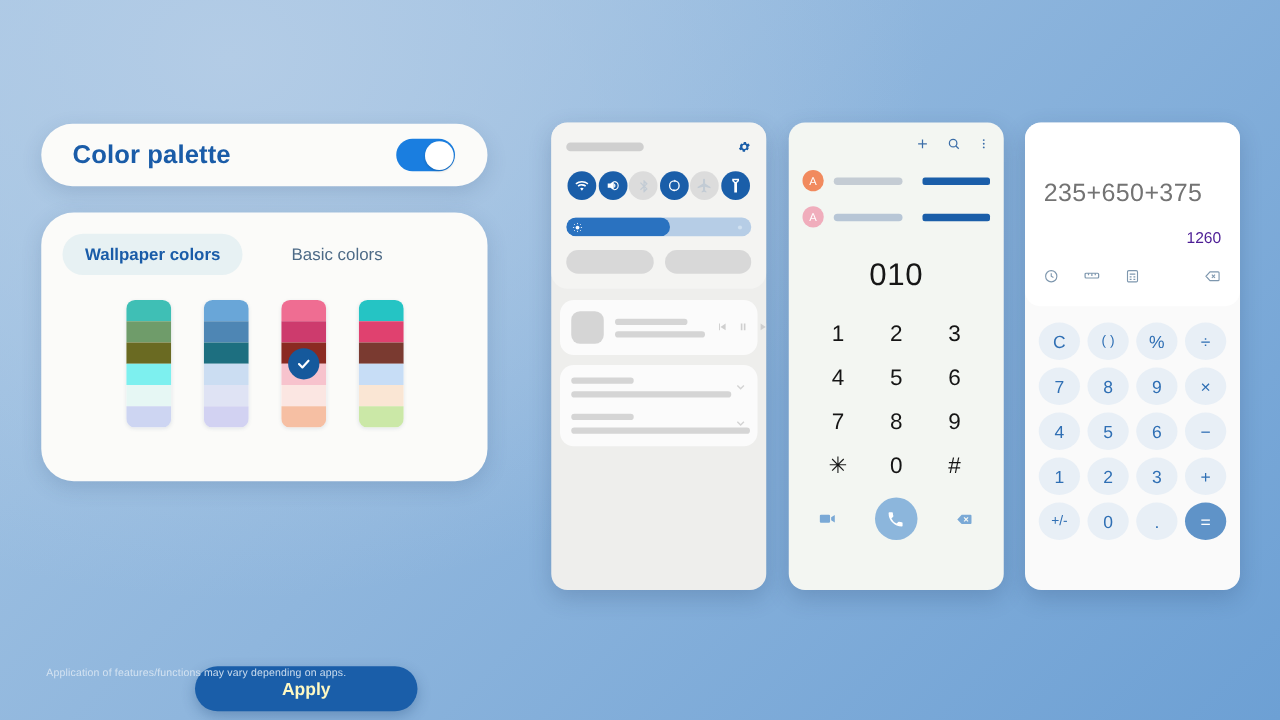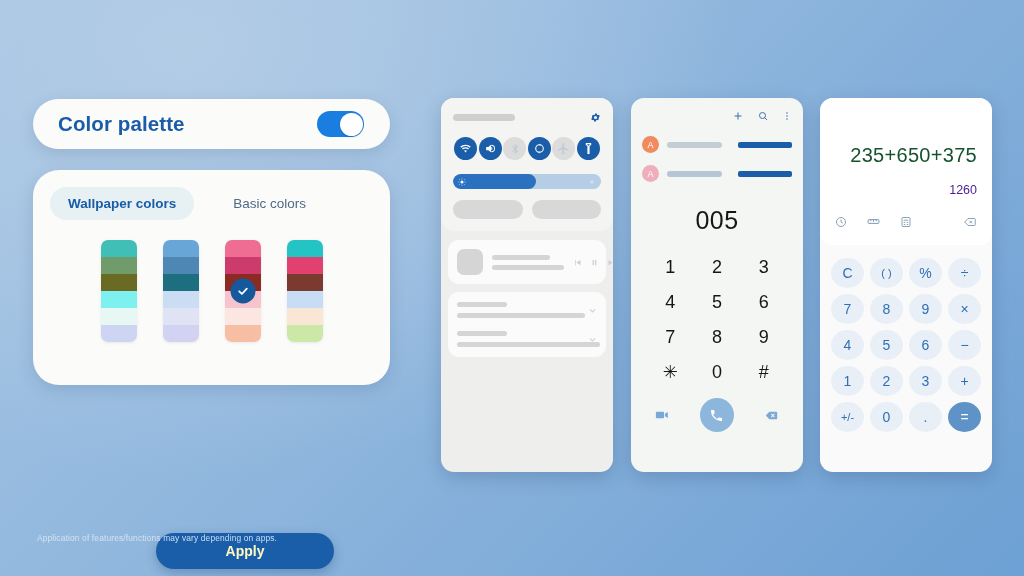--- a/index.html
+++ b/index.html
@@ -348,23 +348,23 @@
   #calc-display {
     background: #ffffff;
     padding: 46px 15px 0 15px;
     height: 147px;
     box-sizing: border-box;
     border-radius: 0 0 12px 12px;
     display: flex;
     flex-direction: column;
   }
   #calc-expr {
-    text-align: right;
+    text-align: left;
     font-size: 20px;
-    color: #14532d;
+    color: #737373;
     letter-spacing: .3px;
   }
   #calc-result {
     text-align: right;
     font-size: 12.5px;
     color: #4c1d95;
     margin-top: 16px;
   }
   #calc-tools {
     display: flex;
@@ -601,21 +601,21 @@
         <div class="nm" style="background:#c4ccd4"></div>
         <div class="num"></div>
       </div>
       <div class="dl-contact">
         <div class="av" style="background:#f0adbc">A</div>
         <div class="nm" style="background:#b7c6d6"></div>
         <div class="num"></div>
       </div>
     </div>
 
-    <div id="dl-number">005</div>
+    <div id="dl-number">010</div>
 
     <div id="dl-keypad">
         <div class="key">1</div>
         <div class="key">2</div>
         <div class="key">3</div>
         <div class="key">4</div>
         <div class="key">5</div>
         <div class="key">6</div>
         <div class="key">7</div>
         <div class="key">8</div>

